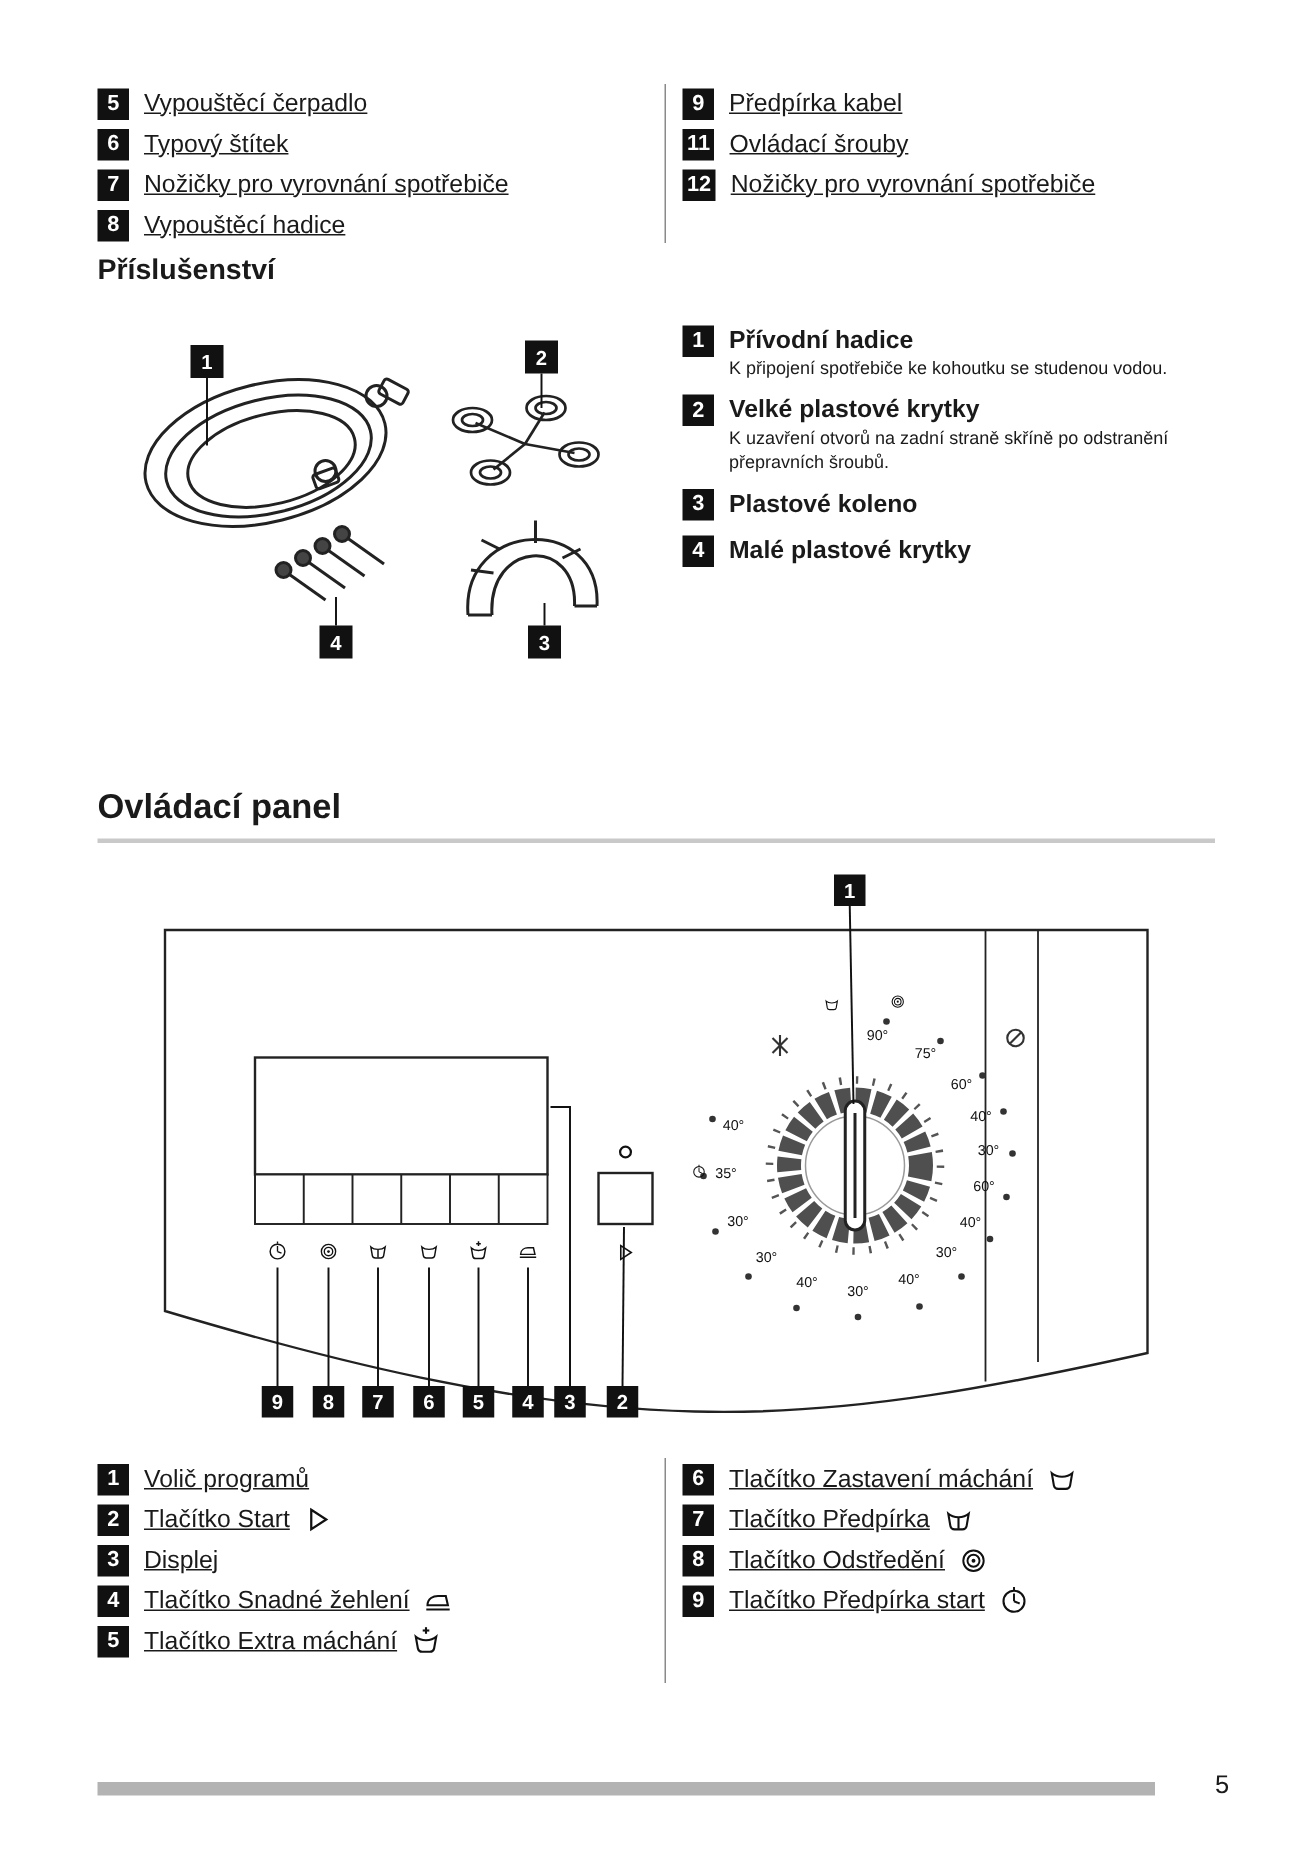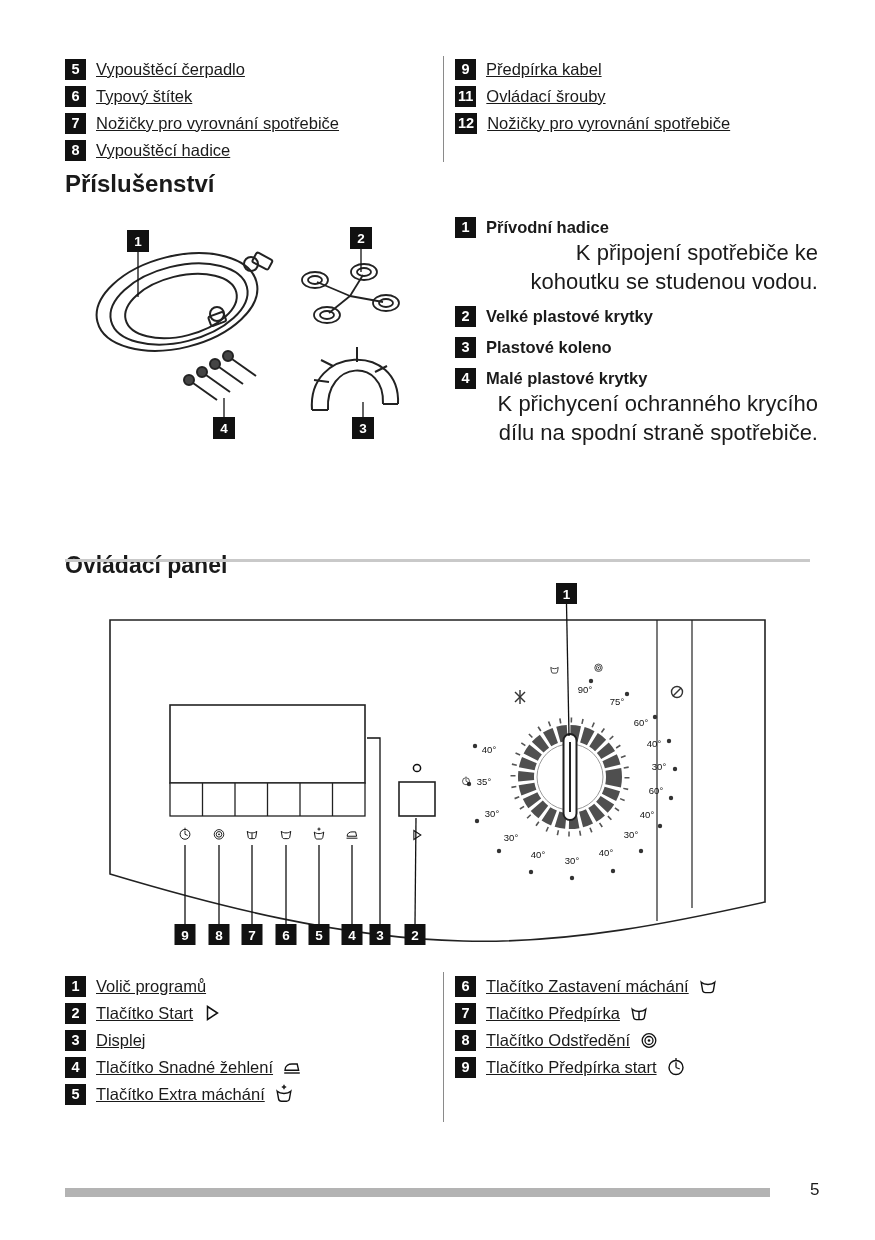--- a/index.html
+++ b/index.html
@@ -11,26 +11,26 @@
   }
   .abs { position: absolute; }
   .li { display: flex; align-items: center; margin-bottom: 5px; height: 22px; font-size: 16.5px; }
   .sq {
     display: inline-flex; align-items: center; justify-content: center;
     min-width: 21px; height: 21px; padding: 0 3px; background: #111; color: #fff;
     font-weight: bold; font-size: 14.5px; margin-right: 10px; flex: 0 0 auto;
   }
   .lbl { white-space: nowrap; text-decoration: underline; }
   .vdiv { position: absolute; width: 1px; background: #8a8a8a; }
-  .acc-h { font-size: 24px; font-weight: bold; }
+  .acc-h { font-size: 19px; font-weight: bold; }
   .panel-h { font-size: 23px; font-weight: bold; }
   .rule { background: #c9c9c9; }
   .acc-item { margin-bottom: 9px; }
   .acc-item .head { display: flex; align-items: center; font-weight: bold; font-size: 16.5px; height: 22px; }
-  .acc-item .desc { margin-left: 31px; font-size: 22px; line-height: 1.32; max-width: 332px; text-align: right; }
+  .acc-item .desc { margin-left: 31px; font-size: 12px; line-height: 1.32; max-width: 332px; }
   .licon { width: 20px; height: 20px; margin-left: 9px; flex: 0 0 auto; }
   svg text { font-family: "Liberation Sans", "DejaVu Sans", sans-serif; }
   .sqt { fill: #fff; font-weight: bold; font-size: 13.5px; text-anchor: middle; }
   .tmp { font-size: 9.5px; fill: #111; text-anchor: middle; }
   .pgnum { font-size: 17px; }
   .footer-bar { background: #b3b3b3; }
 </style>
 </head>
 <body>
 
@@ -181,37 +181,37 @@
           <span class="sq">1</span>
           <span>Přívodní hadice</span>
         </div>
       <div class="desc">K připojení spotřebiče ke kohoutku se studenou vodou.</div>
     </div>
     <div class="acc-item">
       <div class="head">
           <span class="sq">2</span>
           <span>Velké plastové krytky</span>
         </div>
+      <div class="desc">K uzavření otvorů na zadní straně skříně po odstranění přepravních šroubů.</div>
     </div>
     <div class="acc-item">
       <div class="head">
           <span class="sq">3</span>
           <span>Plastové koleno</span>
         </div>
     </div>
     <div class="acc-item">
       <div class="head">
           <span class="sq">4</span>
           <span>Malé plastové krytky</span>
         </div>
-      <div class="desc">K přichycení ochranného krycího dílu na spodní straně spotřebiče.</div>
     </div>
   </div>
 
-  <div class="abs panel-h" style="left:65px;top:524px;margin-top:28px;">Ovládací panel</div>
+  <div class="abs panel-h" style="left:65px;top:524px;">Ovládací panel</div>
   <div class="abs rule" style="left:65px;top:559px;width:745px;height:3px;"></div>
 
   <svg class="abs" style="left:65px;top:572px;" width="745" height="395" viewBox="0 0 745 395">
 
     <path d="M45 48 L700 48 L700 330 C610 350 505 372 398 369 C275 366 152 334 45 302 Z" fill="none" stroke="#222" stroke-width="1.6"></path>
     <line x1="592" y1="48" x2="592" y2="349" stroke="#222" stroke-width="1.2"></line>
     <line x1="627" y1="48" x2="627" y2="336" stroke="#222" stroke-width="1.2"></line>
 
     <rect x="105" y="133" width="195" height="78" fill="#fff" stroke="#222" stroke-width="1.6"></rect>
 

